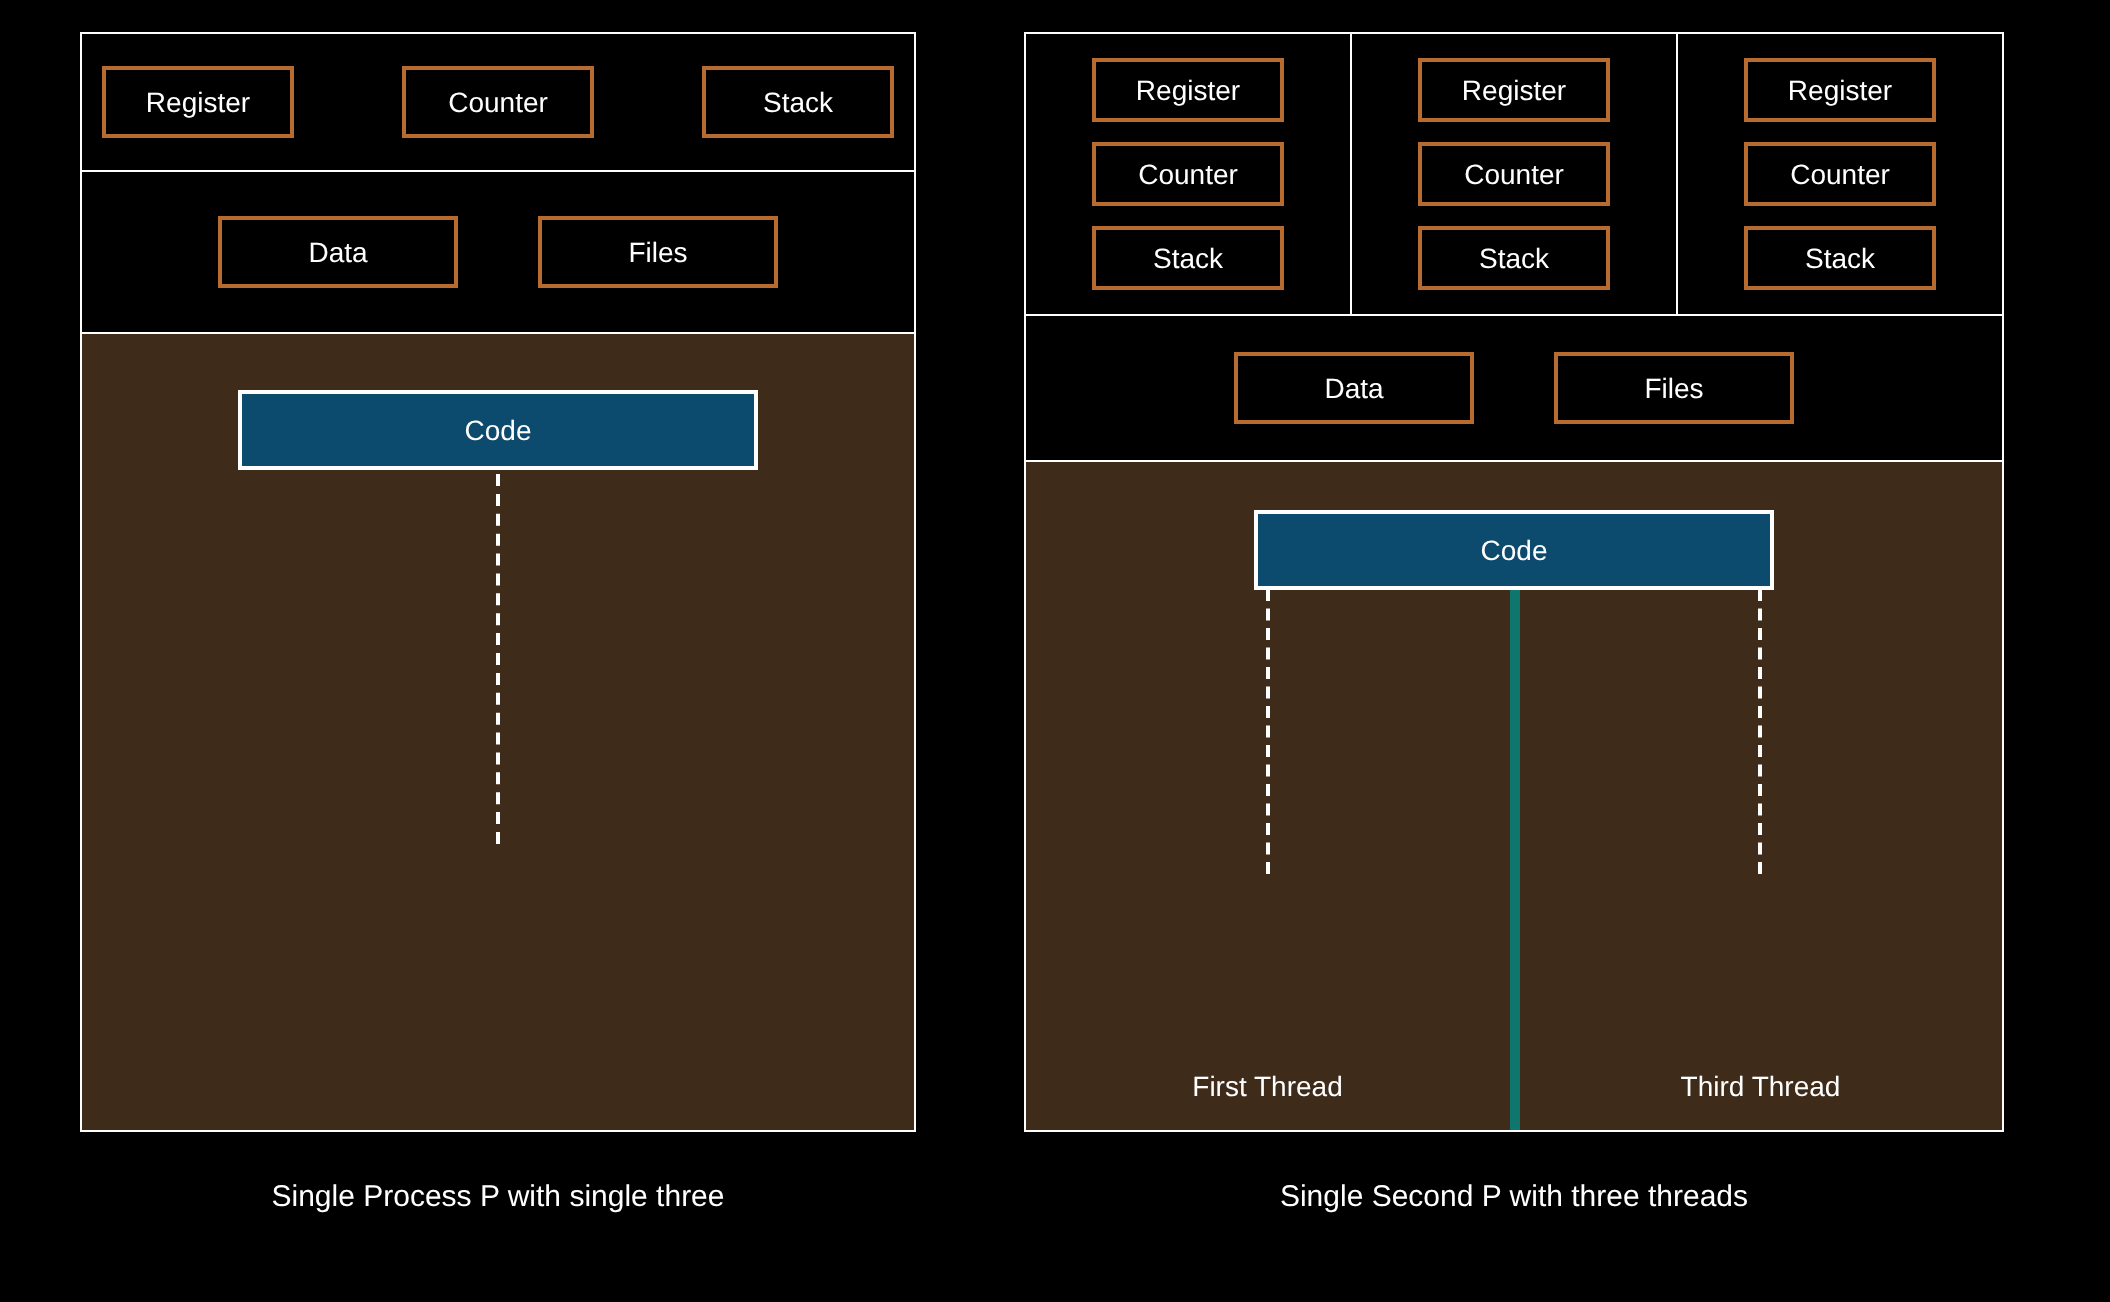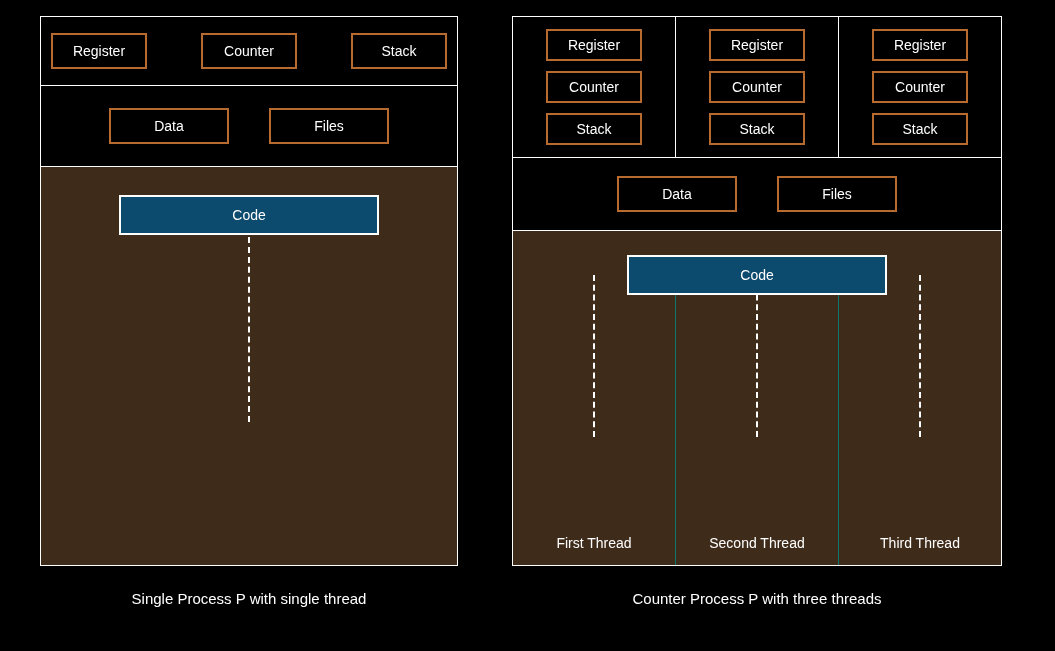--- a/index.html
+++ b/index.html
@@ -109,21 +109,21 @@
   }
   .right-bottom {
     flex: 1;
     position: relative;
     padding-top: 24px;
     display: flex;
   }
   .tcol {
     flex: 1;
     position: relative;
-    border-right: 1px solid #0f766e;
+    border-right: 5px solid #0f766e;
   }
   .tcol:last-child { border-right: none; }
   .right-code {
     position: absolute;
     left: 50%;
     transform: translateX(-50%);
     top: 24px;
     width: 260px;
     z-index: 3;
   }
@@ -199,27 +199,23 @@
       <div class="obox" style="min-width:120px;">Files</div>
     </div>
     <div class="right-bottom">
       <div class="wbox right-code">Code</div>
       <div class="tcol">
         <div class="dash"></div>
         <div class="tlabel">First Thread</div>
       </div>
       <div class="tcol">
         <div class="dash"></div>
-        <div class="tlabel">Second Thread</div>
-      </div>
-      <div class="tcol">
-        <div class="dash"></div>
         <div class="tlabel">Third Thread</div>
       </div>
     </div>
   </div>
 
 </div>
 
 <div class="captions">
-  <div class="cap">Single Process P with single thread</div>
-  <div class="cap" style="width:490px;">Counter Process P with three threads</div>
+  <div class="cap">Single Process P with single three</div>
+  <div class="cap" style="width:490px;">Single Second P with three threads</div>
 </div>
 
 </body></html>

